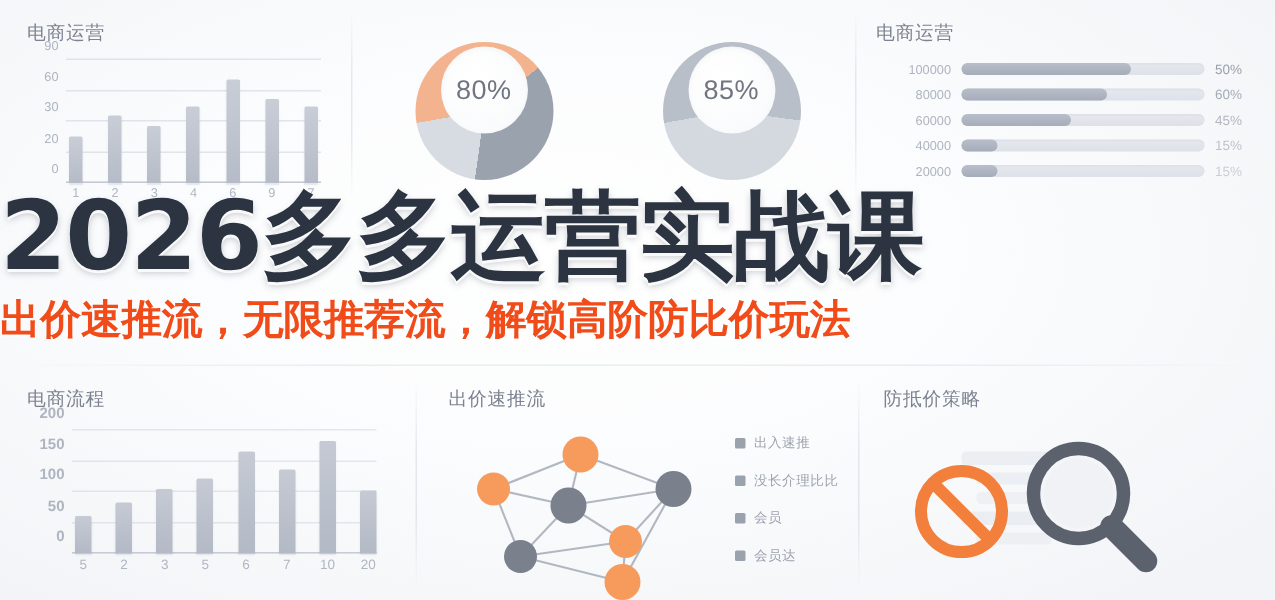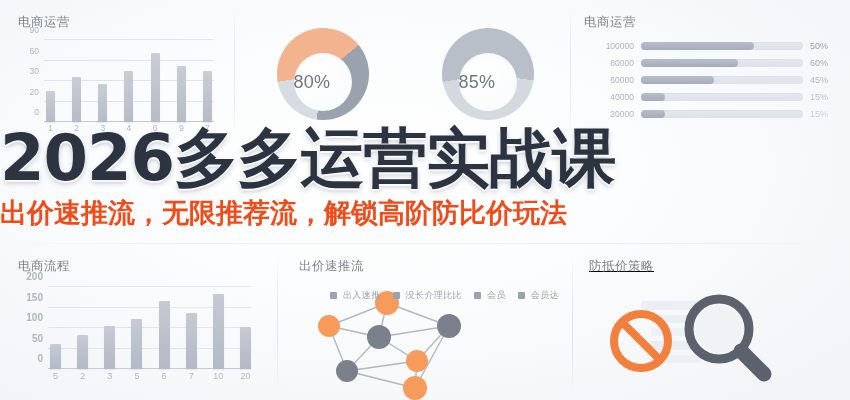--- a/index.html
+++ b/index.html
@@ -35,23 +35,23 @@
   .vb-bar{width:9px;border-radius:1px 1px 0 0;
     background:linear-gradient(180deg,#c8cdd6 0%,#b6bcc7 100%);
     box-shadow:0 1px 1px rgba(120,130,145,.18);}
   .vb-xaxis{position:absolute;left:28px;right:2px;bottom:0;height:13px;display:flex;justify-content:space-between;}
   .vb-xtick{width:9px;text-align:center;font-size:8.5px;color:#b0b7c2;}
   .vb-baseline{position:absolute;left:26px;right:0;bottom:14px;height:1px;background:rgba(170,179,192,.55);}
 
   
   #donuts{left:240px;top:14px;width:330px;height:120px;display:flex;align-items:center;justify-content:space-around;}
   .donut{position:relative;width:92px;height:92px;border-radius:50%;}
-  .donut .hole{position:absolute;left:17px;top:25px;width:58px;height:58px;border-radius:50%;
+  .donut .hole{position:absolute;left:17px;top:3px;width:58px;height:58px;border-radius:50%;
     background:radial-gradient(circle at 40% 35%,#ffffff 0%,#fafbfc 70%,#f4f6f8 100%);
-    display:flex;align-items:center;justify-content:flex-start;
+    display:flex;align-items:center;justify-content:center;
     box-shadow:inset 0 1px 3px rgba(150,160,175,.10);}
   .donut .pct{font-size:18px;color:#6f7681;font-weight:400;letter-spacing:.3px;}
 
   
   #tr{right:0;top:0;width:280px;height:140px;padding:14px 14px 0 14px;}
   .hb-list{margin-top:10px;display:flex;flex-direction:column;gap:7px;}
   .hb-row{display:flex;align-items:center;gap:7px;}
   .hb-label{width:50px;text-align:right;font-size:8.5px;color:#aeb5c0;flex:none;}
   .hb-track{position:relative;height:8px;border-radius:4px;flex:1;
     background:linear-gradient(180deg,#e6e9ee 0%,#dde1e8 100%);
@@ -87,27 +87,27 @@
     background:linear-gradient(180deg,#c5cad4 0%,#b3b9c5 100%);
     box-shadow:0 1px 1px rgba(120,130,145,.16);}
   .b2-xaxis{position:absolute;left:32px;right:2px;bottom:2px;height:18px;display:flex;justify-content:space-between;}
   .b2-xtick{width:11px;text-align:center;font-size:9px;color:#b0b7c2;}
   .b2-baseline{position:absolute;left:30px;right:2px;bottom:22px;height:1px;background:rgba(170,179,192,.5);}
 
   
   #bm{left:285px;top:248px;width:290px;height:152px;padding:10px 10px 0 14px;}
   .net-area{position:relative;width:262px;height:112px;margin-top:6px;}
   .net-svg{position:absolute;left:0;top:0;}
-  .legend{position:absolute;right:2px;top:8px;display:flex;gap:12px;}
+  .legend{position:absolute;right:2px;top:8px;display:flex;flex-direction:column;gap:12px;}
   .lg-row{display:flex;align-items:center;gap:6px;}
   .lg-sw{width:7px;height:7px;border-radius:1px;background:#9aa2ae;flex:none;}
   .lg-tx{font-size:9px;color:#9ca3ae;letter-spacing:.4px;}
 
   
-  #br{right:0;top:248px;width:275px;height:152px;padding:10px 28px 0 14px;text-decoration:underline;}
+  #br{right:0;top:248px;width:275px;height:152px;padding:10px 28px 0 14px;}
   .icon-area{position:relative;width:245px;height:112px;margin-top:4px;}
 </style>
 </head>
 <body>
 
 <div class="stage">
 
   <div class="divider" style="left:234px;top:6px;height:128px;"></div>
   <div class="divider" style="left:570px;top:6px;height:128px;"></div>
   <div class="divider" style="left:277px;top:252px;height:140px;"></div>

